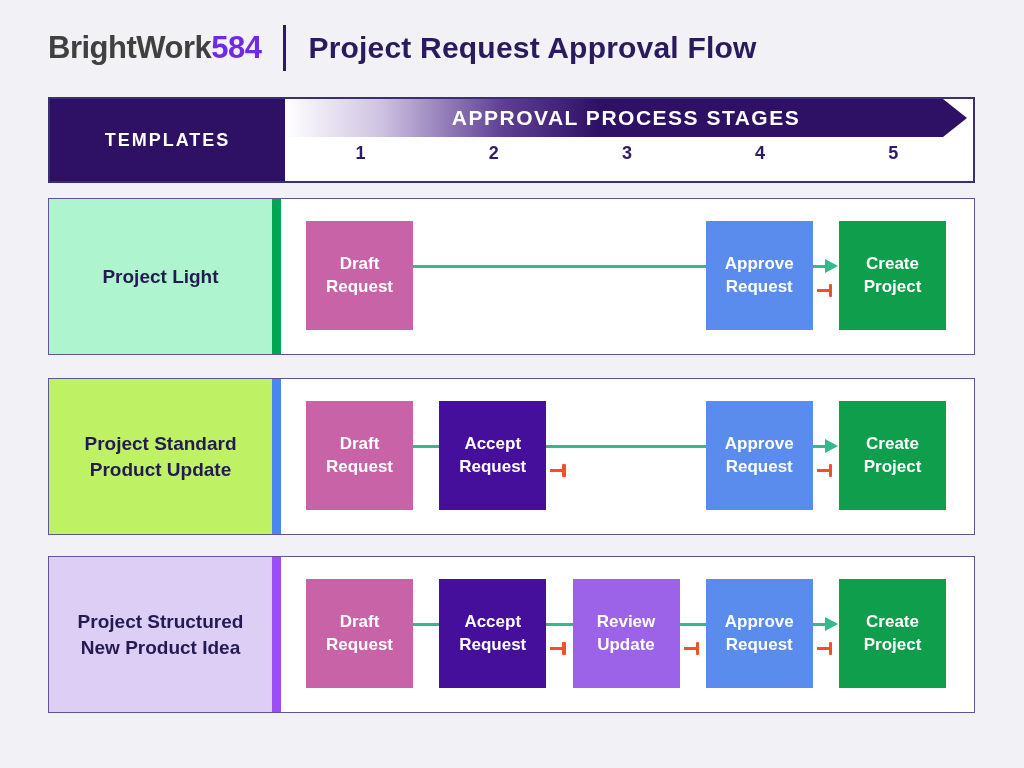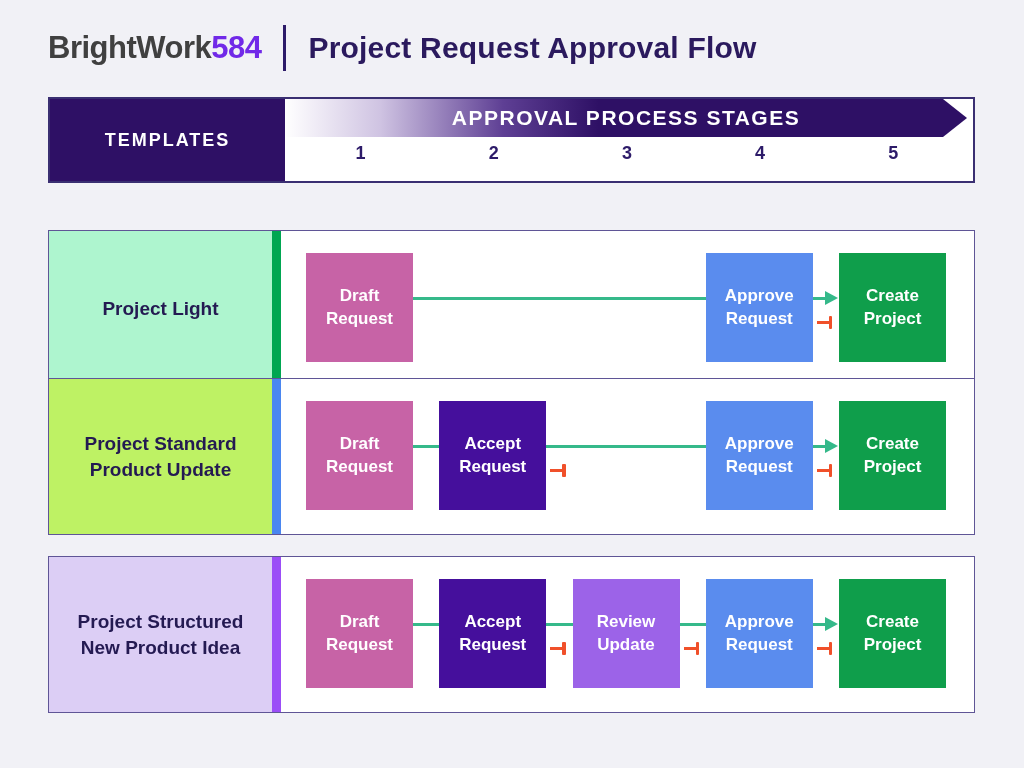--- a/index.html
+++ b/index.html
@@ -71,21 +71,21 @@
       <span class="stages-label">APPROVAL PROCESS STAGES</span>
     </div>
 
   <div class="stage-num" style="left: 290.5px;">1</div>
       <div class="stage-num" style="left: 423.7px;">2</div>
       <div class="stage-num" style="left: 556.9px;">3</div>
       <div class="stage-num" style="left: 690.1px;">4</div>
       <div class="stage-num" style="left: 823.3px;">5</div>
     </div>
 
-<div class="trow" style="top: 198px; margin-top: 32px;">
+<div class="trow" style="top: 198px;">
       <div class="row-label-cell" style="background: rgb(174, 245, 207);">
         <div class="row-label">Project Light</div>
       </div>
       <div class="row-stripe" style="background: rgb(0, 166, 81);"></div>
       <div class="step" style="left: 257px; background: rgb(199, 99, 166);">Draft
 Request</div>
       <div class="conn" style="left: 364px; width: 292.75px; background: rgb(53, 185, 138);"></div>
       <div class="step" style="left: 656.75px; background: rgb(90, 140, 238);">Approve
 Request</div>
       <div class="rej-h" style="left: 767.75px; background: rgb(240, 80, 42);"></div>

